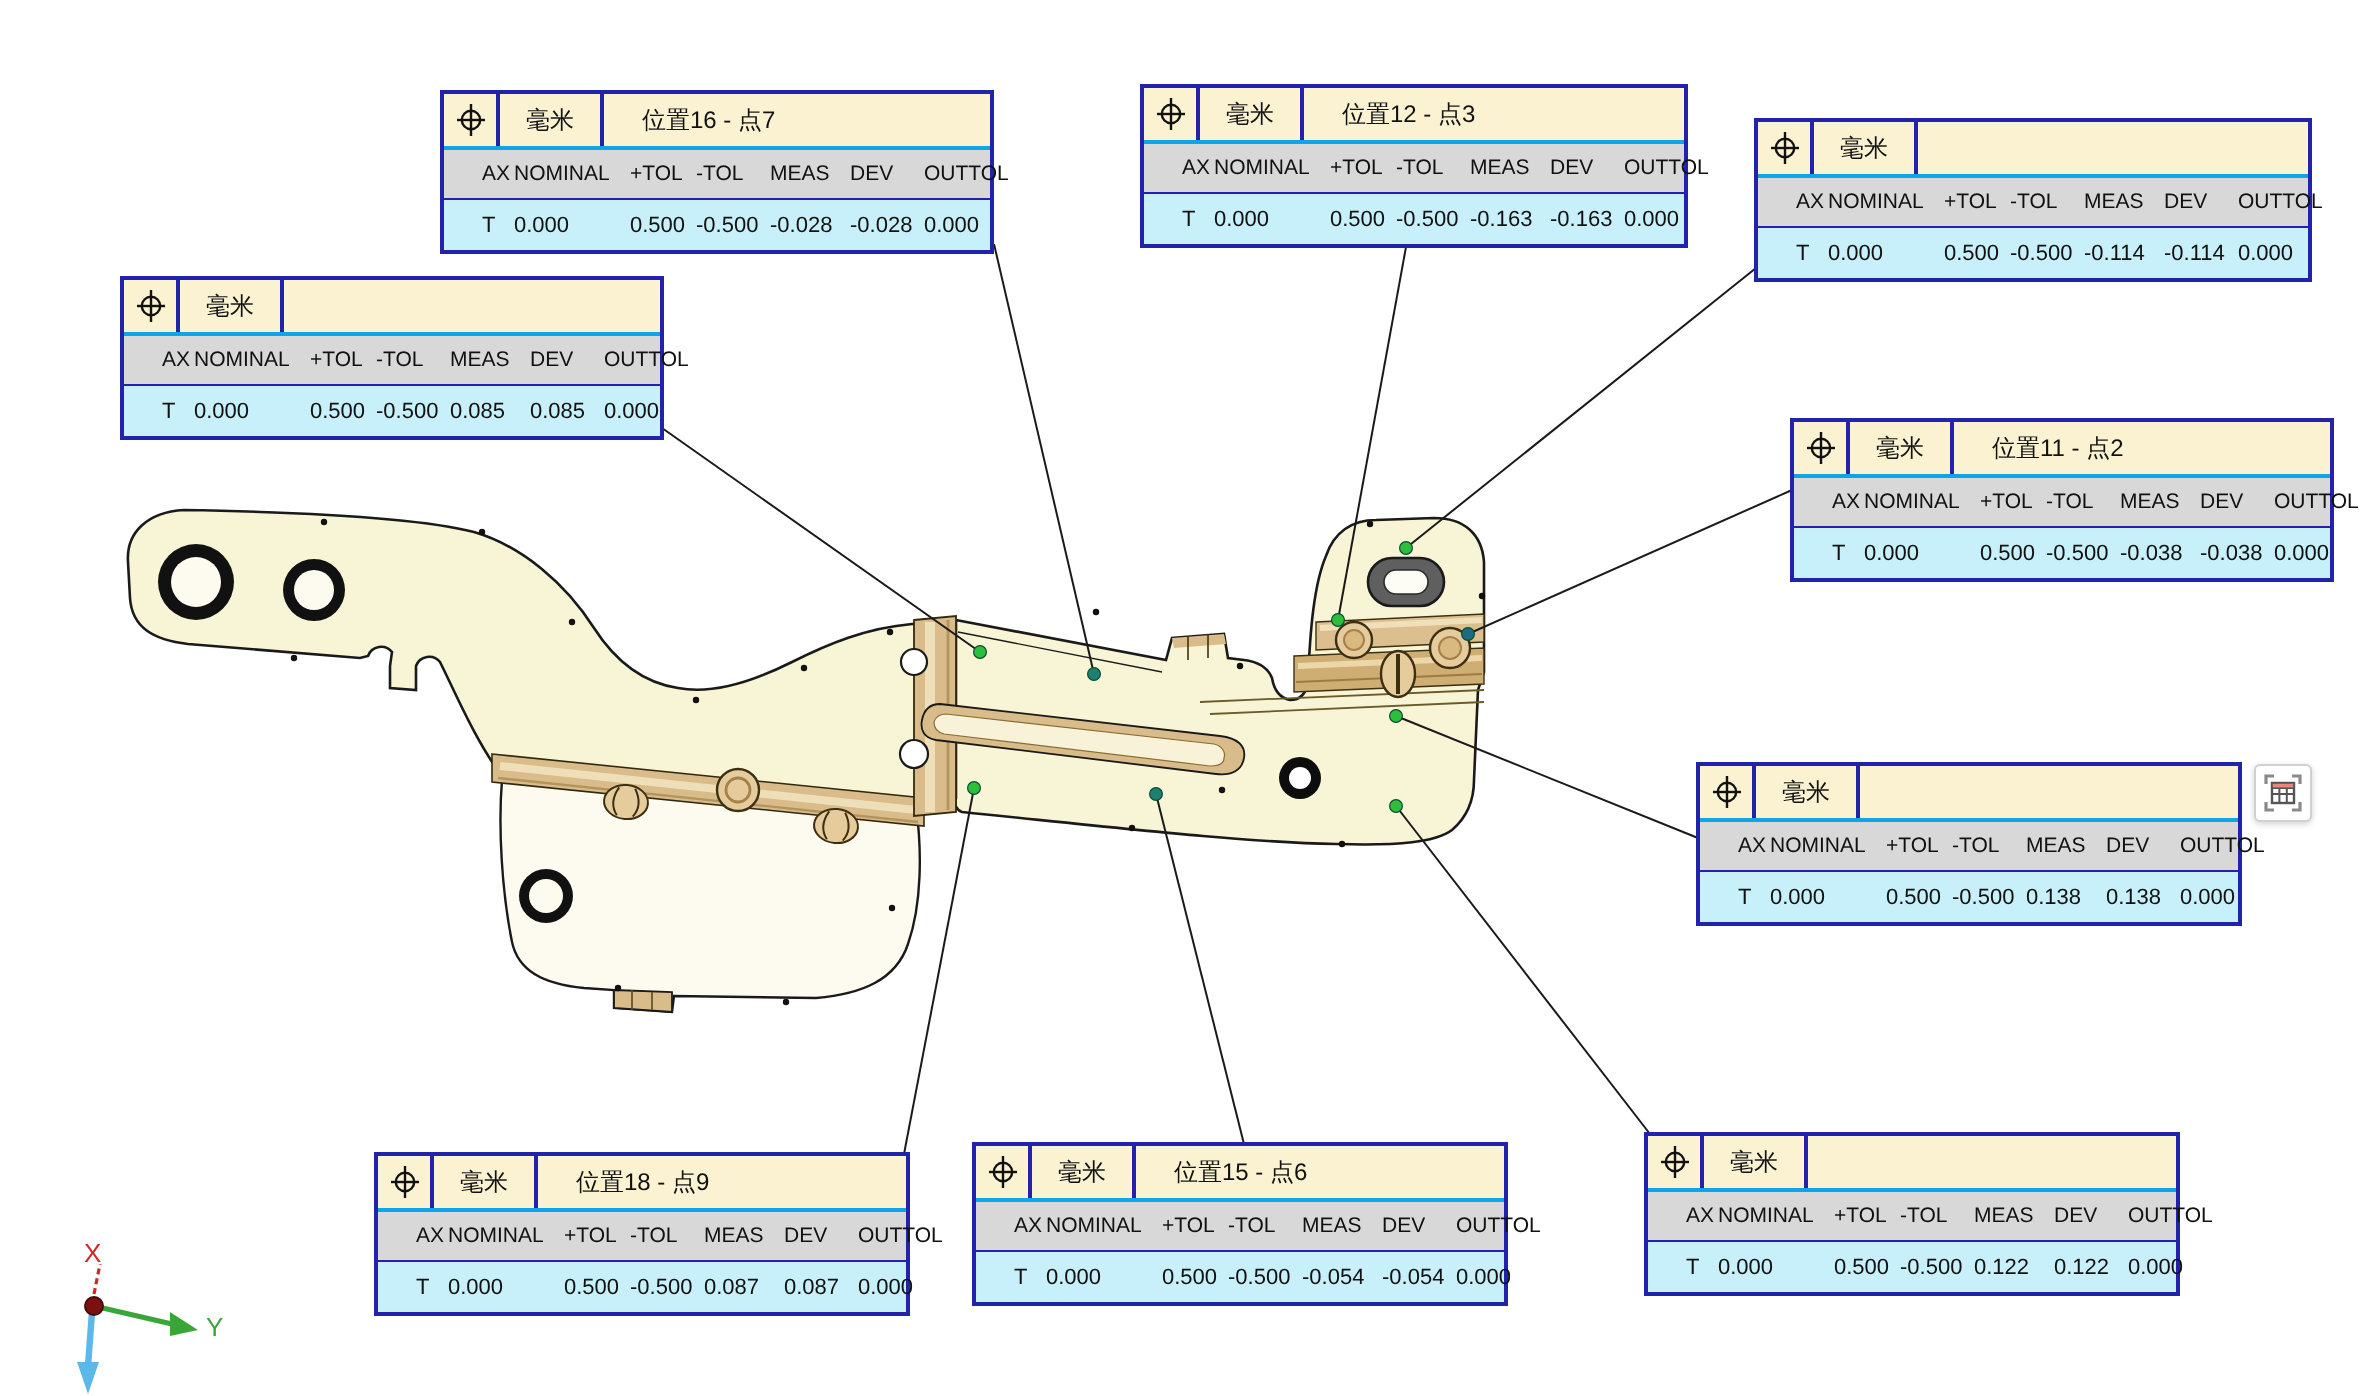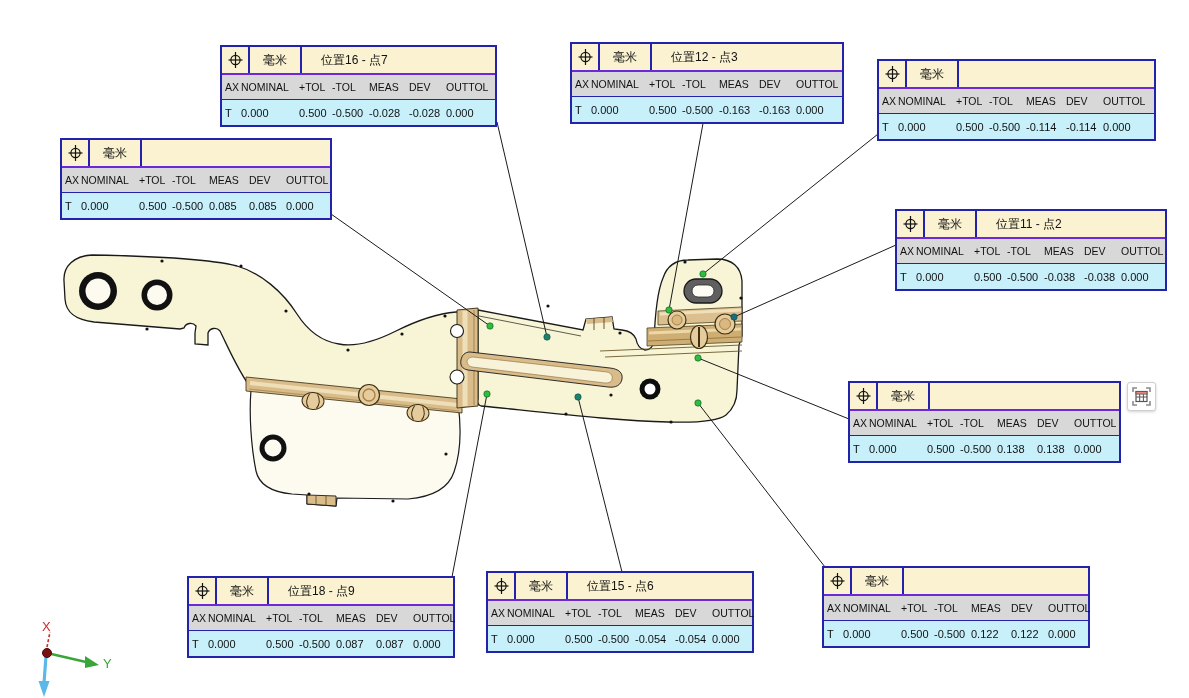--- a/index.html
+++ b/index.html
@@ -3,28 +3,28 @@
 <meta charset="utf-8">
 <style>
   html,body{margin:0;padding:0;background:#fff;}
   .stage{position:relative;width:1189px;height:698px;background:#fff;overflow:hidden;
          font-family:"Liberation Sans",sans-serif;}
   svg text{font-family:"Liberation Sans",sans-serif;}
 
   
   .callout{position:absolute;border:2px solid #2222aa;background:#fff;color:#111;
            box-sizing:border-box;z-index:5;}
-  .c-header{display:flex;height:26px;background:#faf2d0;border-bottom:2px solid #6d28d9;}
+  .c-header{display:flex;height:26px;background:#faf2d0;border-bottom:2px solid #0ea5e9;}
   .c-sym{width:28px;display:flex;align-items:center;justify-content:center;
          border-right:2px solid #2222aa;box-sizing:border-box;}
   .c-units{width:52px;display:flex;align-items:center;justify-content:center;
            border-right:2px solid #2222aa;box-sizing:border-box;font-size:12px;}
   .c-title{flex:1;display:flex;align-items:center;padding-left:19px;font-size:12px;}
   .c-cols,.c-data{display:grid;grid-template-columns:16px 58px 33px 37px 40px 37px 1fr;
-           align-items:center;padding-left:3px;}
+           align-items:center;padding-left:19px;}
   .c-cols{height:24px;background:#d8d8d8;font-size:10.5px;border-bottom:1px solid #2222aa;}
   .c-data{height:25px;background:#c7f0fa;font-size:11px;}
   .c-cols span,.c-data span{white-space:nowrap;overflow:visible;}
 
   
   .capture-btn{position:absolute;left:1127px;top:382px;width:27px;height:27px;background:#fff;
            border:1px solid #d0d0d0;border-radius:3px;box-shadow:0 1px 3px rgba(0,0,0,.18);
            display:flex;align-items:center;justify-content:center;z-index:6;cursor:pointer;}
 
   .drawing{position:absolute;left:0;top:0;z-index:1;}

